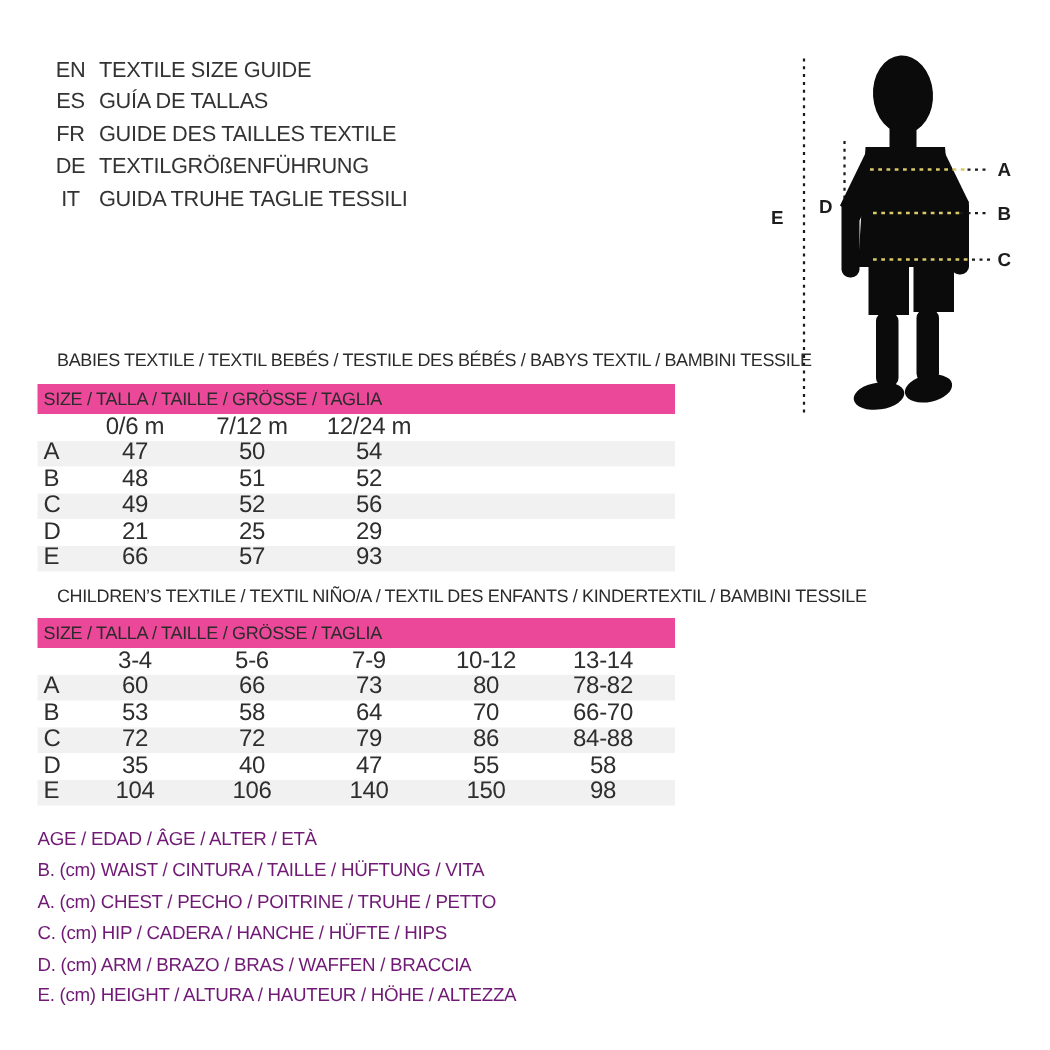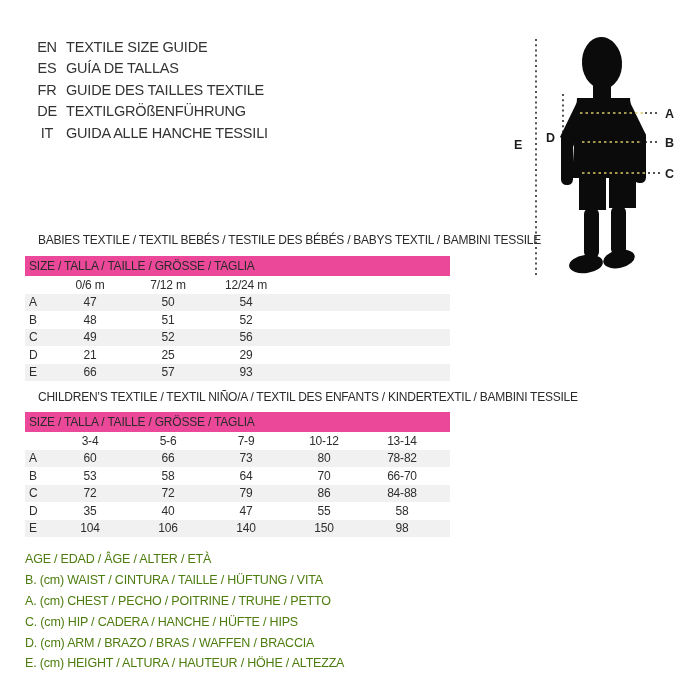--- a/index.html
+++ b/index.html
@@ -62,21 +62,21 @@
     letter-spacing: -0.2px;
     color: #2b2b2b;
     display: flex;
     align-items: center;
     padding-left: 4px;
   }
   .col-header-row, .data-row {
     display: flex;
     height: 17.5px;
     align-items: center;
-    font-size: 12px;
+    font-size: 16px;
     letter-spacing: -0.2px;
   }
   .data-row.striped { background: #f1f1f1; }
   .row-label {
     width: 26px; flex: 0 0 26px;
     padding-left: 4px;
   }
   .cell {
     width: 78px; flex: 0 0 78px;
     text-align: center;
@@ -86,21 +86,21 @@
   .legend {
     position: absolute;
     left: 25px; top: 549px;
   }
   .legend-line {
     height: 20.8px;
     display: flex;
     align-items: center;
     font-size: 12.5px;
     letter-spacing: -0.2px;
-    color: #4d7c0f;
+    color: #701a75;
     white-space: nowrap;
   }
 </style>
 </head>
 <body>
 
 <div class="lang-list">
   <div class="lang-row">
     <span class="lang-code">EN</span>
     <span class="lang-title">TEXTILE SIZE GUIDE</span>
@@ -112,21 +112,21 @@
   <div class="lang-row">
     <span class="lang-code">FR</span>
     <span class="lang-title">GUIDE DES TAILLES TEXTILE</span>
   </div>
   <div class="lang-row">
     <span class="lang-code">DE</span>
     <span class="lang-title">TEXTILGRÖßENFÜHRUNG</span>
   </div>
   <div class="lang-row">
     <span class="lang-code">IT</span>
-    <span class="lang-title">GUIDA ALLE HANCHE TESSILI</span>
+    <span class="lang-title">GUIDA TRUHE TAGLIE TESSILI</span>
   </div>
 </div>
 
 <svg class="figure-svg" viewBox="0 0 200 265" xmlns="http://www.w3.org/2000/svg">
 
   <line x1="36" y1="14" x2="36" y2="252" stroke="#1a1a1a" stroke-width="1.5" stroke-dasharray="2 3.2"></line>
 
   <line x1="63" y1="69" x2="63" y2="147" stroke="#1a1a1a" stroke-width="1.5" stroke-dasharray="2 3.2"></line>
 
   <g fill="#0b0b0b">

